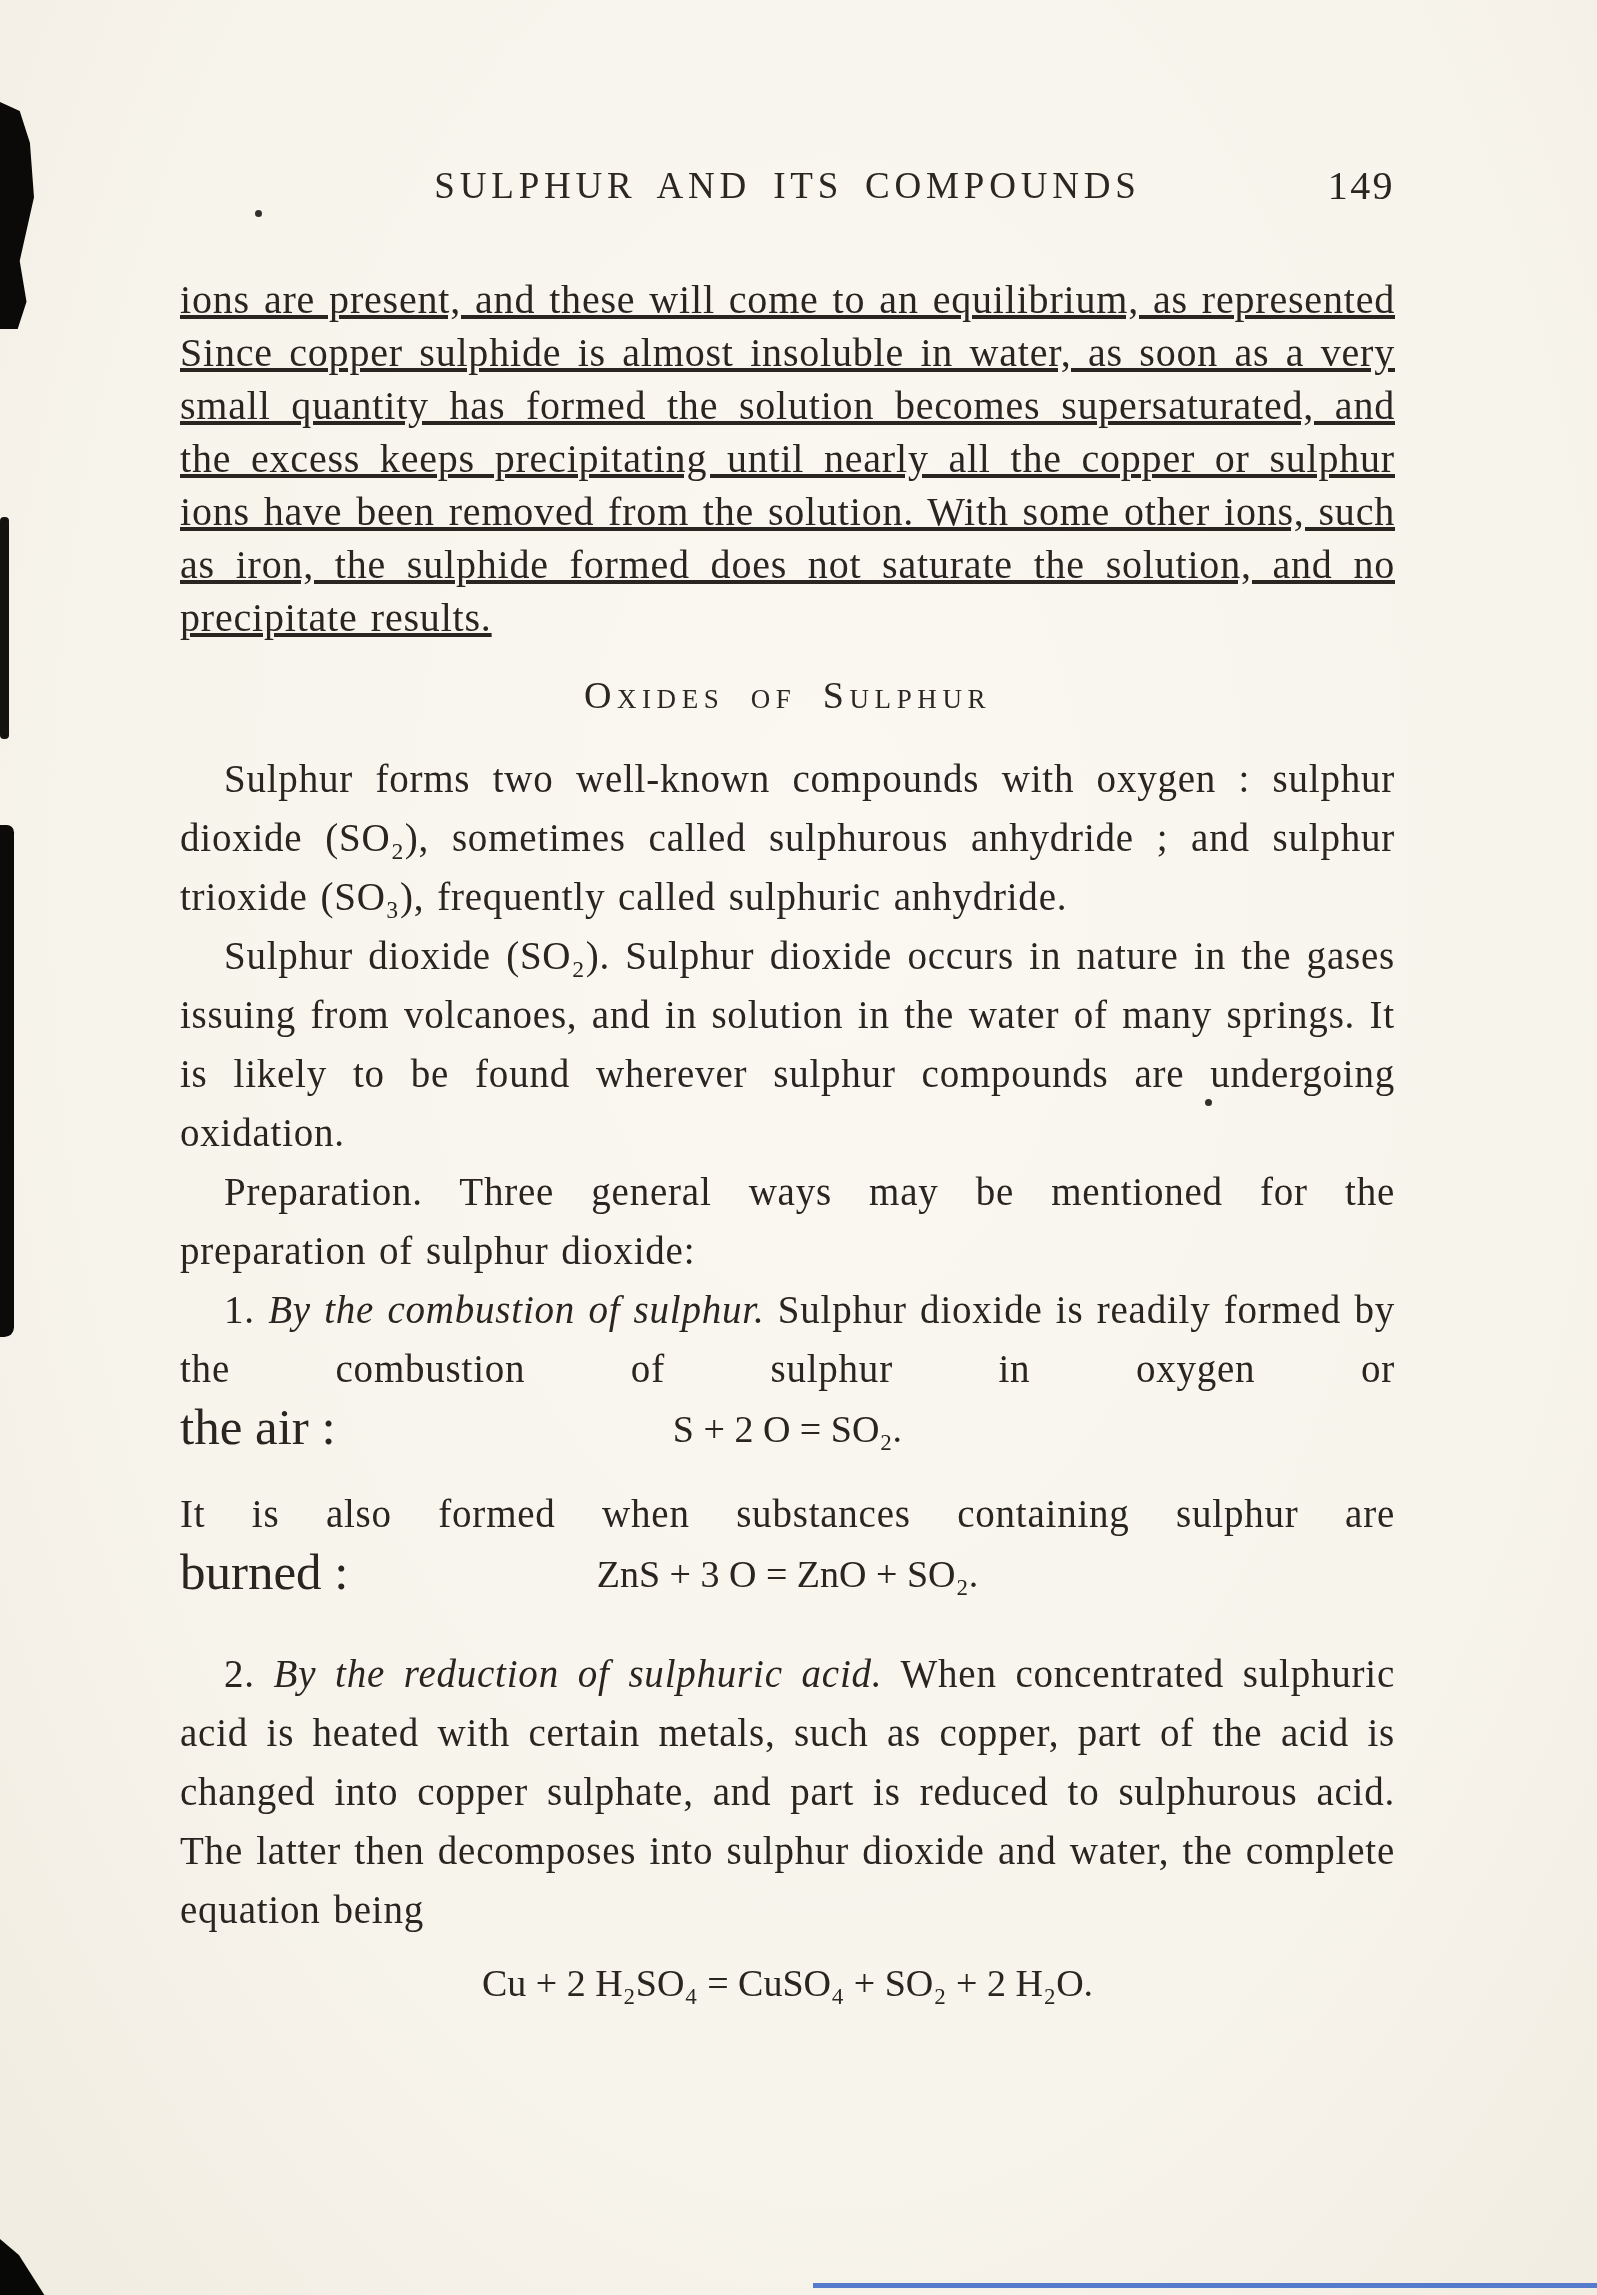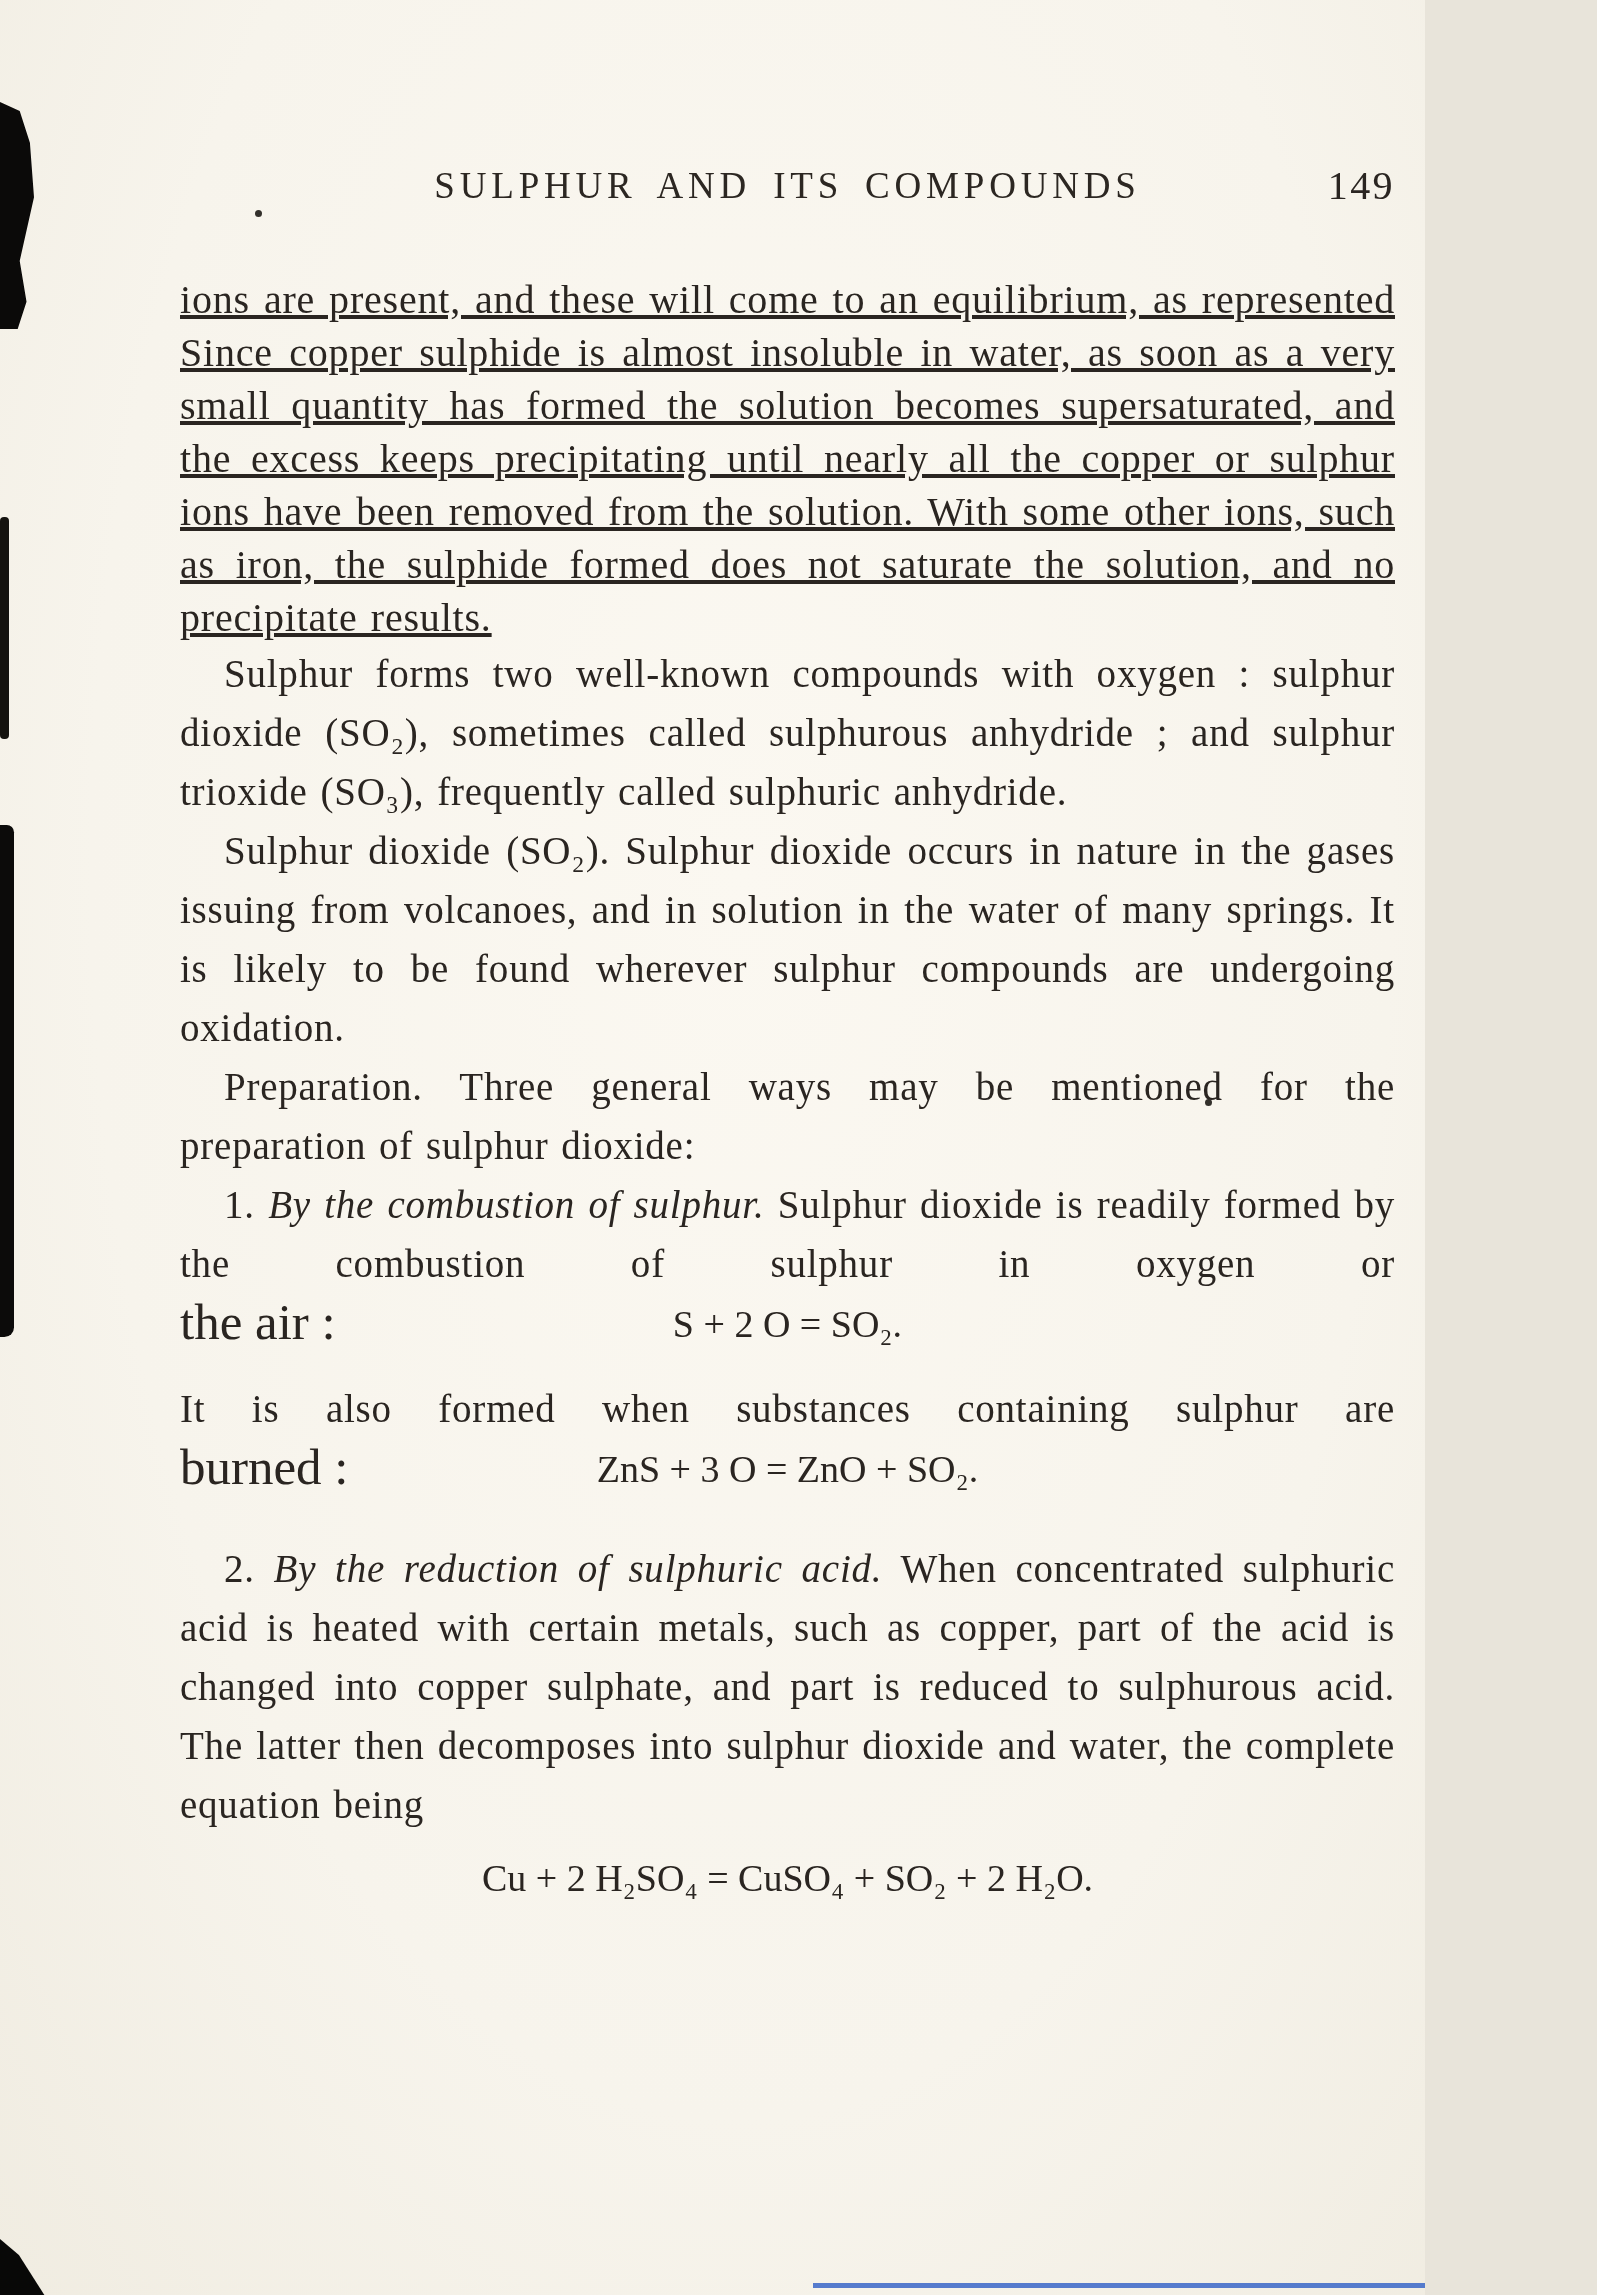--- a/index.html
+++ b/index.html
@@ -1,18 +1,18 @@
 <!DOCTYPE html>
 <html style="font-size:13px"><head>
 <meta charset="utf-8">
 <style>
   html,body{margin:0;padding:0;background:#e8e4da;}
   .page{
     position:relative;
-    width:1425px;height:2295px;
+    width:1597px;height:2295px;
     background:radial-gradient(ellipse at 52% 38%, #fbf8f1 0%, #f7f4ec 62%, #f0ece1 100%);
     overflow:hidden;
     font-family:"Liberation Serif","DejaVu Serif","DejaVu Sans",serif;
     color:#2a2521;
   }
   .content{
     position:absolute;left:180px;top:0;width:1215px;
     padding-top:164px;
   }
   
@@ -89,20 +89,21 @@
     <div class="header">
       <div class="title">SULPHUR AND ITS COMPOUNDS</div>
       <div class="pagenum">149</div>
     </div>
 
     <p class="small jlast first-p">ions are present, and these will come to an equilibrium, as represented</p>
 
 
     <p class="small p2-gap">Since copper sulphide is almost insoluble in water, as soon as a very small quantity has formed the solution becomes supersaturated, and the excess keeps precipitating until nearly all the copper or sulphur ions have been removed from the solution. With some other ions, such as iron, the sulphide formed does not saturate the solution, and no precipitate results.</p>
 
+    <h2 class="heading">Oxides of Sulphur</h2>
 
     <p class="main indent">Sulphur forms two well-known compounds with oxygen : sulphur dioxide (SO₂), sometimes called sulphurous anhydride ; and sulphur trioxide (SO₃), frequently called sulphuric anhydride.</p>
 
     <p class="main indent"><b>Sulphur dioxide</b><span> (SO₂). Sulphur dioxide occurs in nature in the gases issuing from volcanoes, and in solution in the water of many springs. It is likely to be found wherever sulphur compounds are undergoing oxidation.</span></p>
 
     <p class="main indent"><b>Preparation.</b><span> Three general ways may be mentioned for the preparation of sulphur dioxide:</span></p>
 
     <p class="main indent jlast"><span>1. </span><i>By the combustion of sulphur.</i><span> Sulphur dioxide is readily formed by the combustion of sulphur in oxygen or</span></p>
 
     <div class="eqrow mn">

